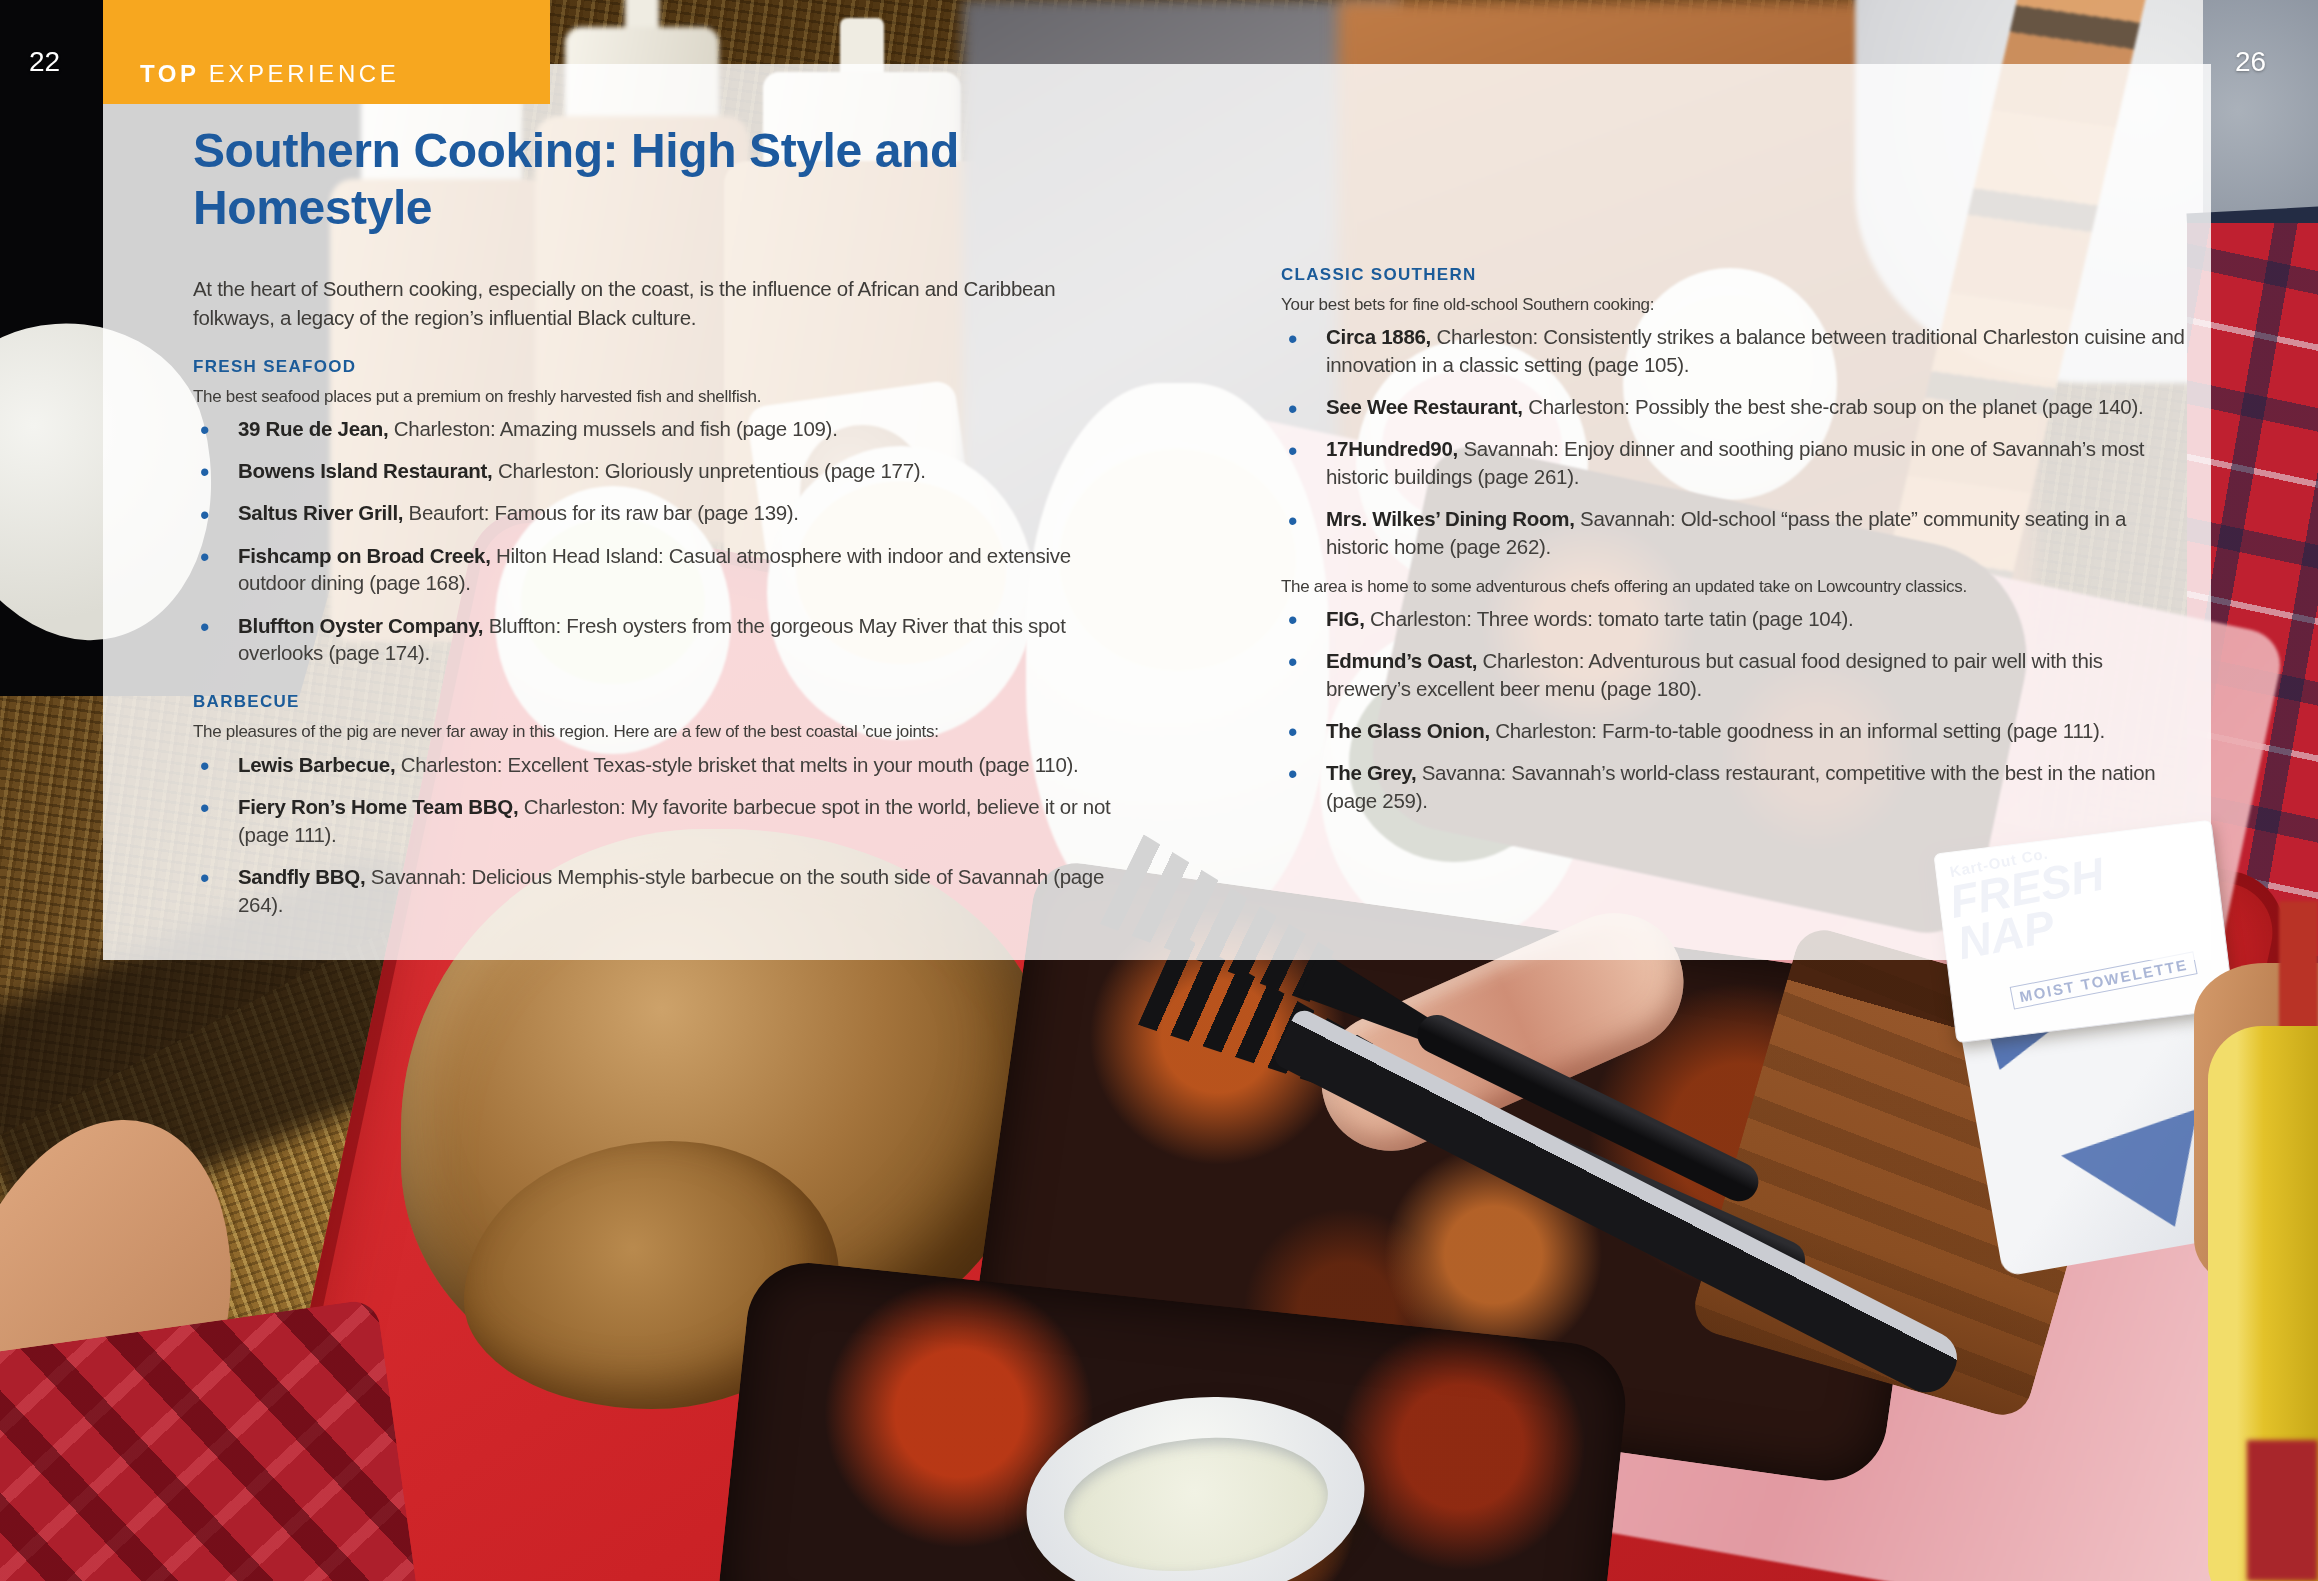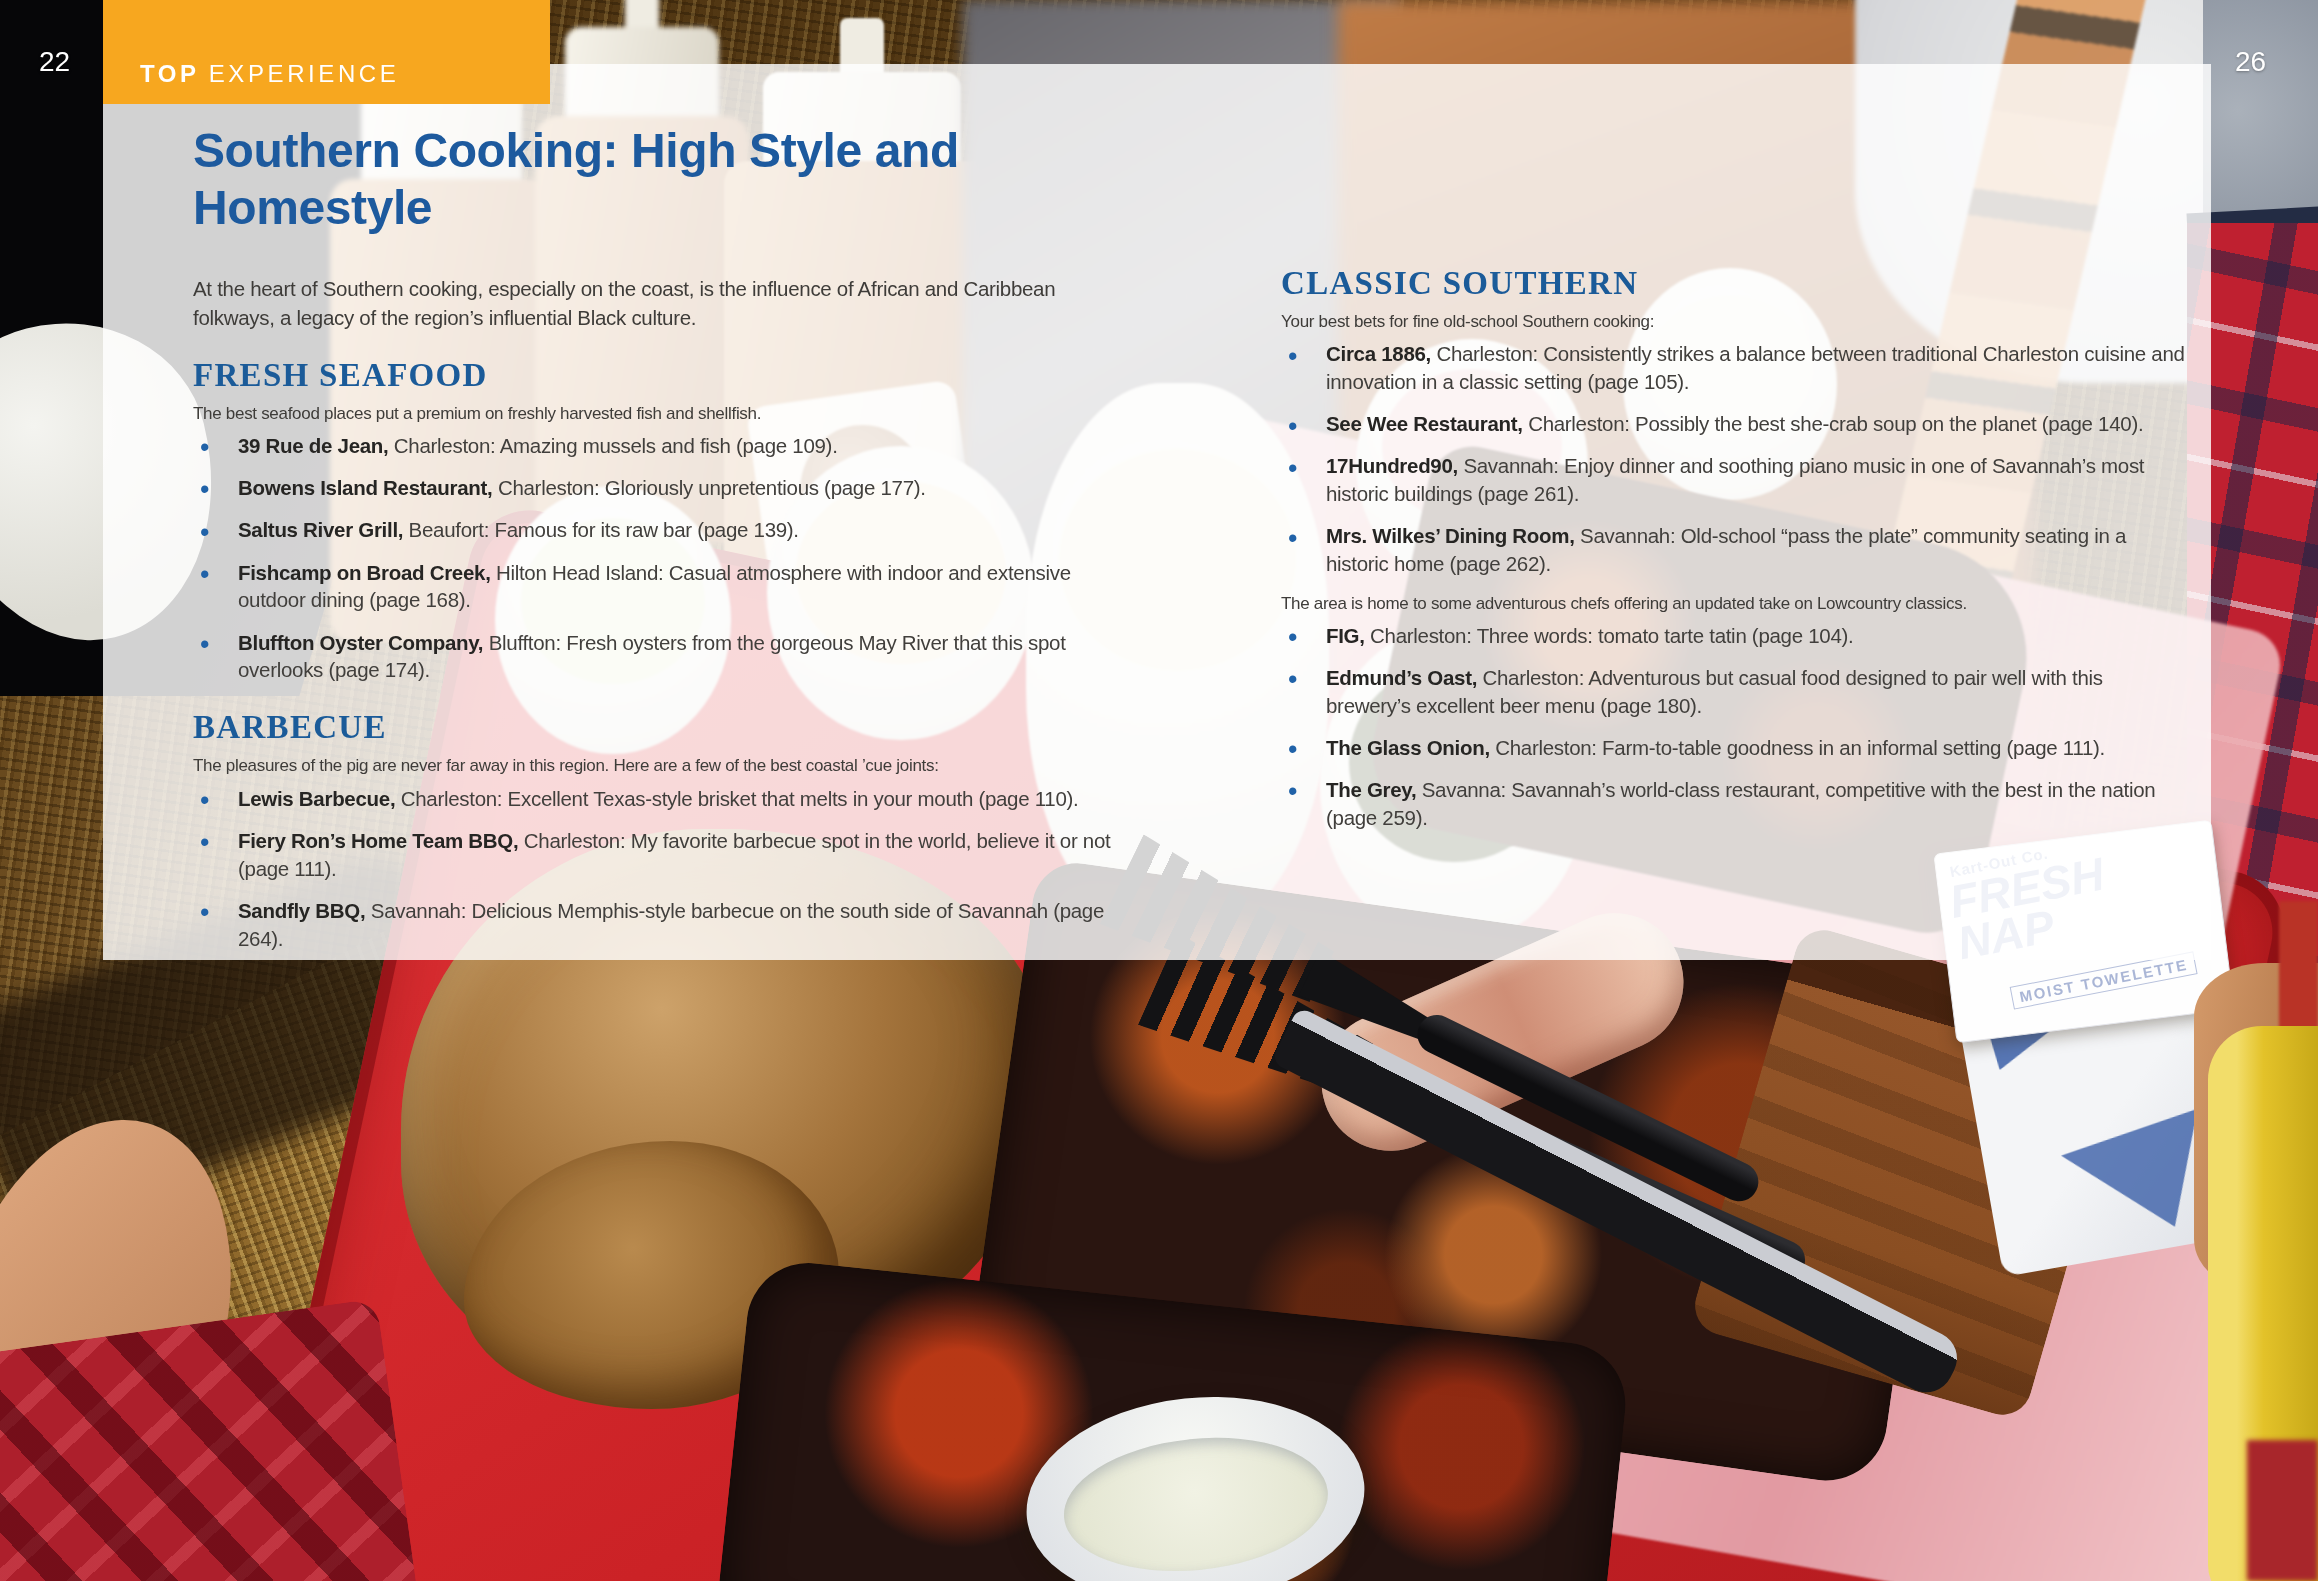--- a/index.html
+++ b/index.html
@@ -153,26 +153,26 @@
     background:radial-gradient(circle at 50% 40%,#f1f2e4,#e4e6d2 80%);
     box-shadow:inset 0 5.4px 12.5px rgba(120,130,150,.4);}
   
   #panel{left:103px;top:64px;width:2108px;height:896px;background:rgba(255,255,255,.82);z-index:10;}
   #banner{left:103px;top:0;width:447px;height:104px;background:#F7A71F;z-index:12;
     display:flex;align-items:flex-end;padding:0 0 16px 37px;box-sizing:border-box;
     color:#fff;font-size:24px;letter-spacing:3.6px;}
   #banner b{font-weight:700;margin-right:9px;}
   #banner span{font-weight:400;}
   .pagenum{color:#fff;font-size:28px;z-index:12;text-shadow:0 0.9px 2.7px rgba(0,0,0,.35);}
-  #pn-left{left:39px;top:46px;} #pn-right{left:2235px;top:46px;}
+  #pn-left{left:29px;top:46px;} #pn-right{left:2235px;top:46px;}
   #content-left{left:161px;top:123px;width:927px;z-index:11;margin-left:32px;}
   #content-right{left:1281px;top:265px;width:911px;z-index:11;}
   .doc-title{color:#1d5a9e;font-size:48px;font-weight:700;line-height:1.18;letter-spacing:-0.4px;width:963px;}
   .intro{margin-top:39px;color:#3e3c39;font-size:20.5px;line-height:1.38;letter-spacing:-0.3px;width:927px;}
-  .sec-h{margin-top:25px;margin-bottom:9px;color:#1b5b99;font-size:33px;font-weight:700;letter-spacing:1.3px;font-family:Liberation Serif, serif;}
+  .sec-h{margin-top:25px;margin-bottom:9px;color:#1b5b99;font-size:17px;font-weight:700;letter-spacing:1.3px;}
   .lead{color:#3e3c39;font-size:17px;line-height:1.3;letter-spacing:-0.3px;white-space:nowrap;margin-bottom:7.1px;}
   .item{position:relative;padding-left:45px;margin-bottom:14.3px;font-size:20.5px;line-height:1.36;letter-spacing:-0.3px;color:#413f3c;}
   .item .dot{position:absolute;left:7.1px;top:-2.7px;color:#2062a8;font-size:27px;}
   .item b{color:#262523;font-weight:700;}
   .sec-h.first{margin-top:0;}
 </style>
 </head>
 <body>
 
 <div id="stage">

